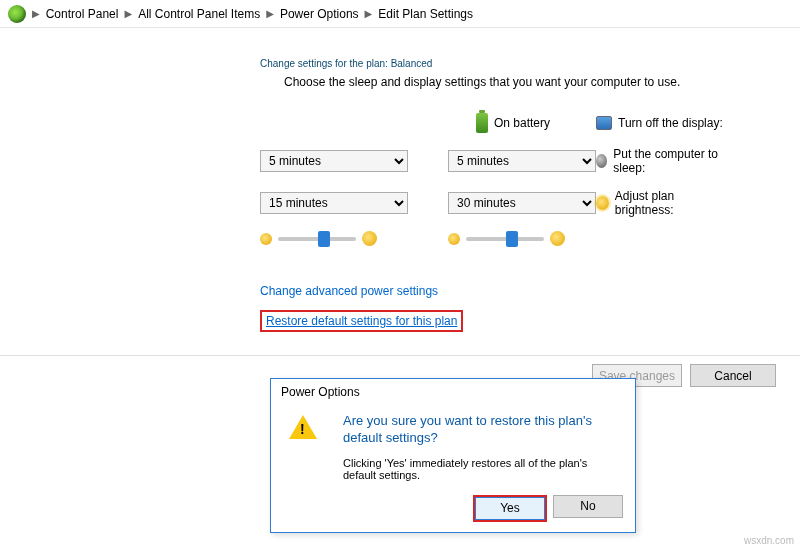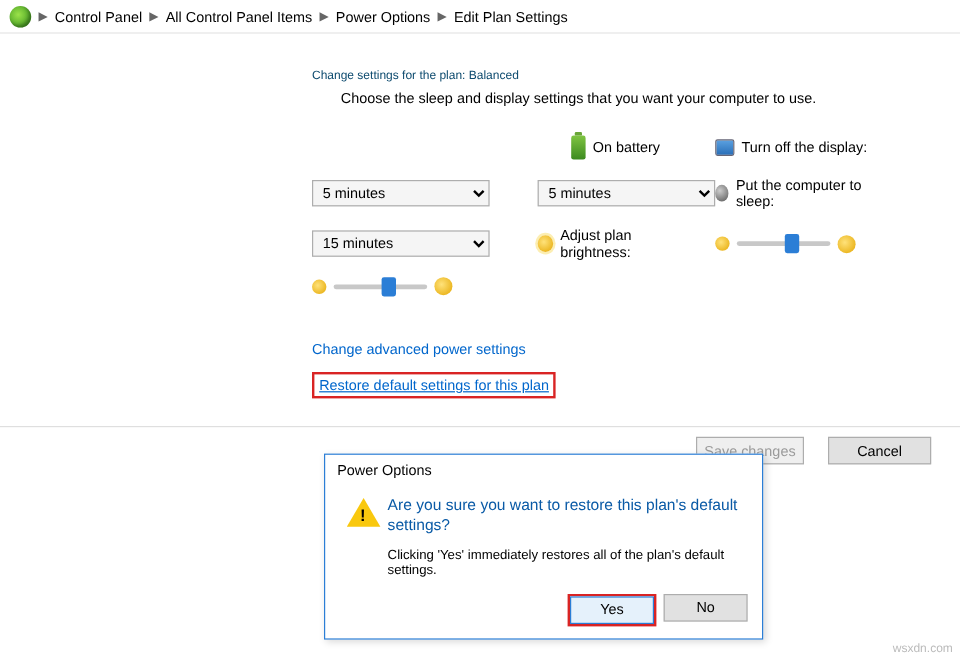--- a/index.html
+++ b/index.html
@@ -109,37 +109,37 @@
     color:#0066cc; font-size:12px; cursor:pointer; display:inline-block;
   }
   .link.ul { text-decoration: underline; }
   .hl-box {
     border:2px solid #d92424; padding:2px 4px; display:inline-block; margin-top:12px;
   }
   .footer-bar {
     position:absolute; left:0; right:0; top:355px;
     border-top:1px solid #dfdfdf; height:40px;
     display:flex; justify-content:flex-end; align-items:center;
-    gap:20px; padding-right:24px; background:#fff;
+    gap:8px; padding-right:24px; background:#fff;
   }
   .btn {
     min-width:86px; height:23px; font-family:inherit; font-size:12px;
     border:1px solid #adadad; background:#e1e1e1; cursor:pointer;
   }
   .btn[disabled]{ color:#9a9a9a; background:#efefef; cursor:default;}
   .dialog {
     position:absolute; left:270px; top:378px;
     width:366px; border:1px solid #2b7ed6; background:#fff;
     box-shadow: 2px 2px 6px rgba(0,0,0,0.15);
   }
   .dialog .title{
     padding:6px 10px; font-size:12px;
   }
   .dialog .body{
-    display:flex; gap:6px; padding:8px 18px 4px 18px;
+    display:flex; gap:26px; padding:8px 18px 4px 18px;
   }
   .warn-icon{
     width:0; height:0; border-left:14px solid transparent;
     border-right:14px solid transparent; border-bottom:24px solid #f9c80e;
     position:relative; flex:none; margin-top:2px;
   }
   .warn-icon::after{
     content:"!"; position:absolute; left:-3px; top:6px;
     font-weight:bold; color:#000; font-size:14px;
   }
@@ -194,20 +194,23 @@
     <select class="combo">
       <option>5 minutes</option>
     </select>
 
     <div class="row-label">
       <span class="moon-icon"></span>
       <span>Put the computer to sleep:</span>
     </div>
     <select class="combo">
       <option>15 minutes</option>
+    </select>
+    <select class="combo">
+      <option>30 minutes</option>
     </select>
 
     <div class="row-label">
       <span class="sun-icon"></span>
       <span>Adjust plan brightness:</span>
     </div>
     <div class="slider-cell">
       <span class="sun-sm"></span>
       <div class="slider">
         <div class="thumb" style="left:40px"></div>

